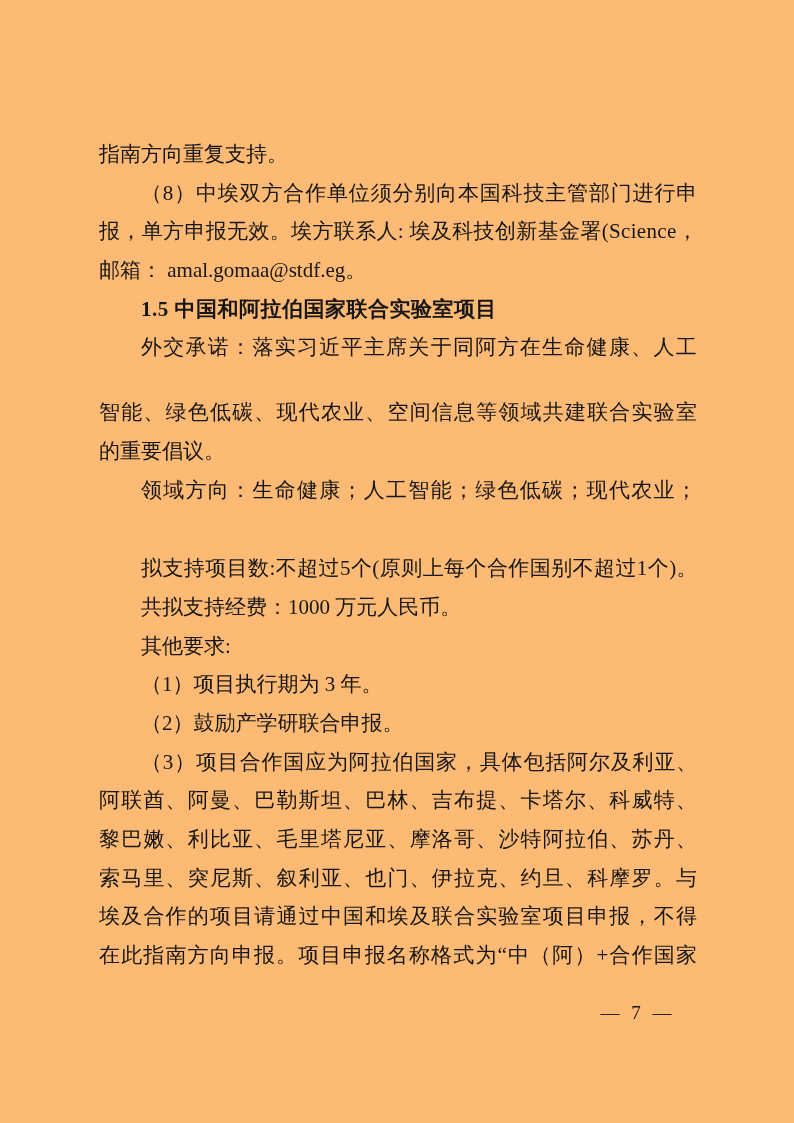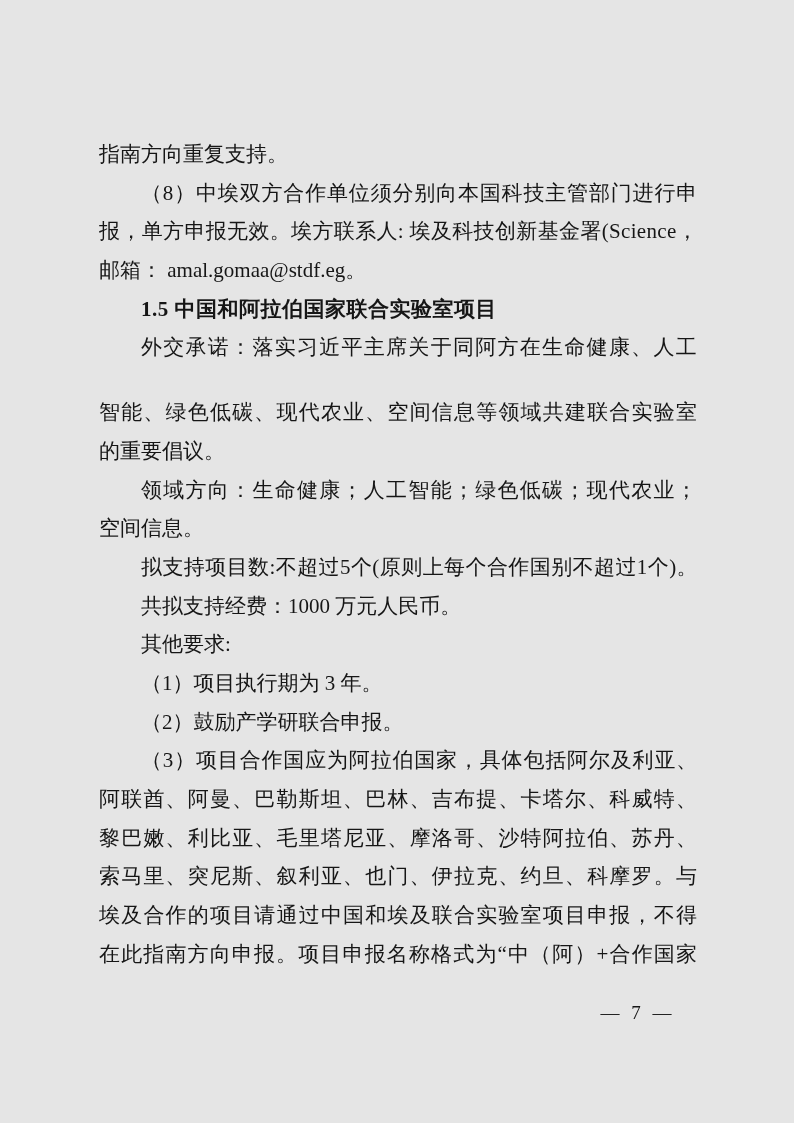--- a/index.html
+++ b/index.html
@@ -11,21 +11,21 @@
     height: 1123px;
     background: #ffffff;
     position: relative;
     font-family: "Liberation Serif", "DejaVu Serif", serif;
     color: #161616;
     overflow: hidden;
   }
   .page {
     position: absolute;
     inset: 0;
-    background: #e5e5e5;
+    background: #fdba74;
   }
   .text-block {
     position: absolute;
     left: 99px;
     top: 135px;
     width: 599px;
   }
   .line {
     font-size: 21px;
     line-height: 38.7px;
@@ -60,22 +60,21 @@
 
   <div class="line">指南方向重复支持。</div>
       <div class="line indent justify" style="letter-spacing: 0.83px;">（8）中埃双方合作单位须分别向本国科技主管部门进行申</div>
       <div class="line justify" style="letter-spacing: 0.34px; text-align: right;">报，单方申报无效。埃方联系人: 埃及科技创新基金署(Science，</div>
       <div class="line">邮箱： amal.gomaa@stdf.eg。</div>
       <div class="line indent bold">1.5 中国和阿拉伯国家联合实验室项目</div>
       <div class="line indent justify" style="letter-spacing: 1.28px;">外交承诺：落实习近平主席关于同阿方在生命健康、人工</div>
       <div class="line justify" style="letter-spacing: 1.19px; margin-top: 26px;">智能、绿色低碳、现代农业、空间信息等领域共建联合实验室</div>
       <div class="line">的重要倡议。</div>
       <div class="line indent justify" style="letter-spacing: 1.28px;">领域方向：生命健康；人工智能；绿色低碳；现代农业；</div>
-      <div class="line">空间信息。</div>
-      <div class="line indent justify" style="letter-spacing: 0.42px;">拟支持项目数:不超过5个(原则上每个合作国别不超过1个)。</div>
+      <div class="line indent justify" style="letter-spacing: 0.42px; margin-top: 40px;">拟支持项目数:不超过5个(原则上每个合作国别不超过1个)。</div>
       <div class="line indent">共拟支持经费：1000 万元人民币。</div>
       <div class="line indent">其他要求:</div>
       <div class="line indent">（1）项目执行期为 3 年。</div>
       <div class="line indent">（2）鼓励产学研联合申报。</div>
       <div class="line indent justify" style="letter-spacing: 0.83px;">（3）项目合作国应为阿拉伯国家，具体包括阿尔及利亚、</div>
       <div class="line justify" style="letter-spacing: 1.19px;">阿联酋、阿曼、巴勒斯坦、巴林、吉布提、卡塔尔、科威特、</div>
       <div class="line justify" style="letter-spacing: 1.19px;">黎巴嫩、利比亚、毛里塔尼亚、摩洛哥、沙特阿拉伯、苏丹、</div>
       <div class="line justify" style="letter-spacing: 1.19px;">索马里、突尼斯、叙利亚、也门、伊拉克、约旦、科摩罗。与</div>
       <div class="line justify" style="letter-spacing: 1.19px;">埃及合作的项目请通过中国和埃及联合实验室项目申报，不得</div>
       <div class="line justify" style="letter-spacing: 1.14px;">在此指南方向申报。项目申报名称格式为“中（阿）+合作国家</div>

